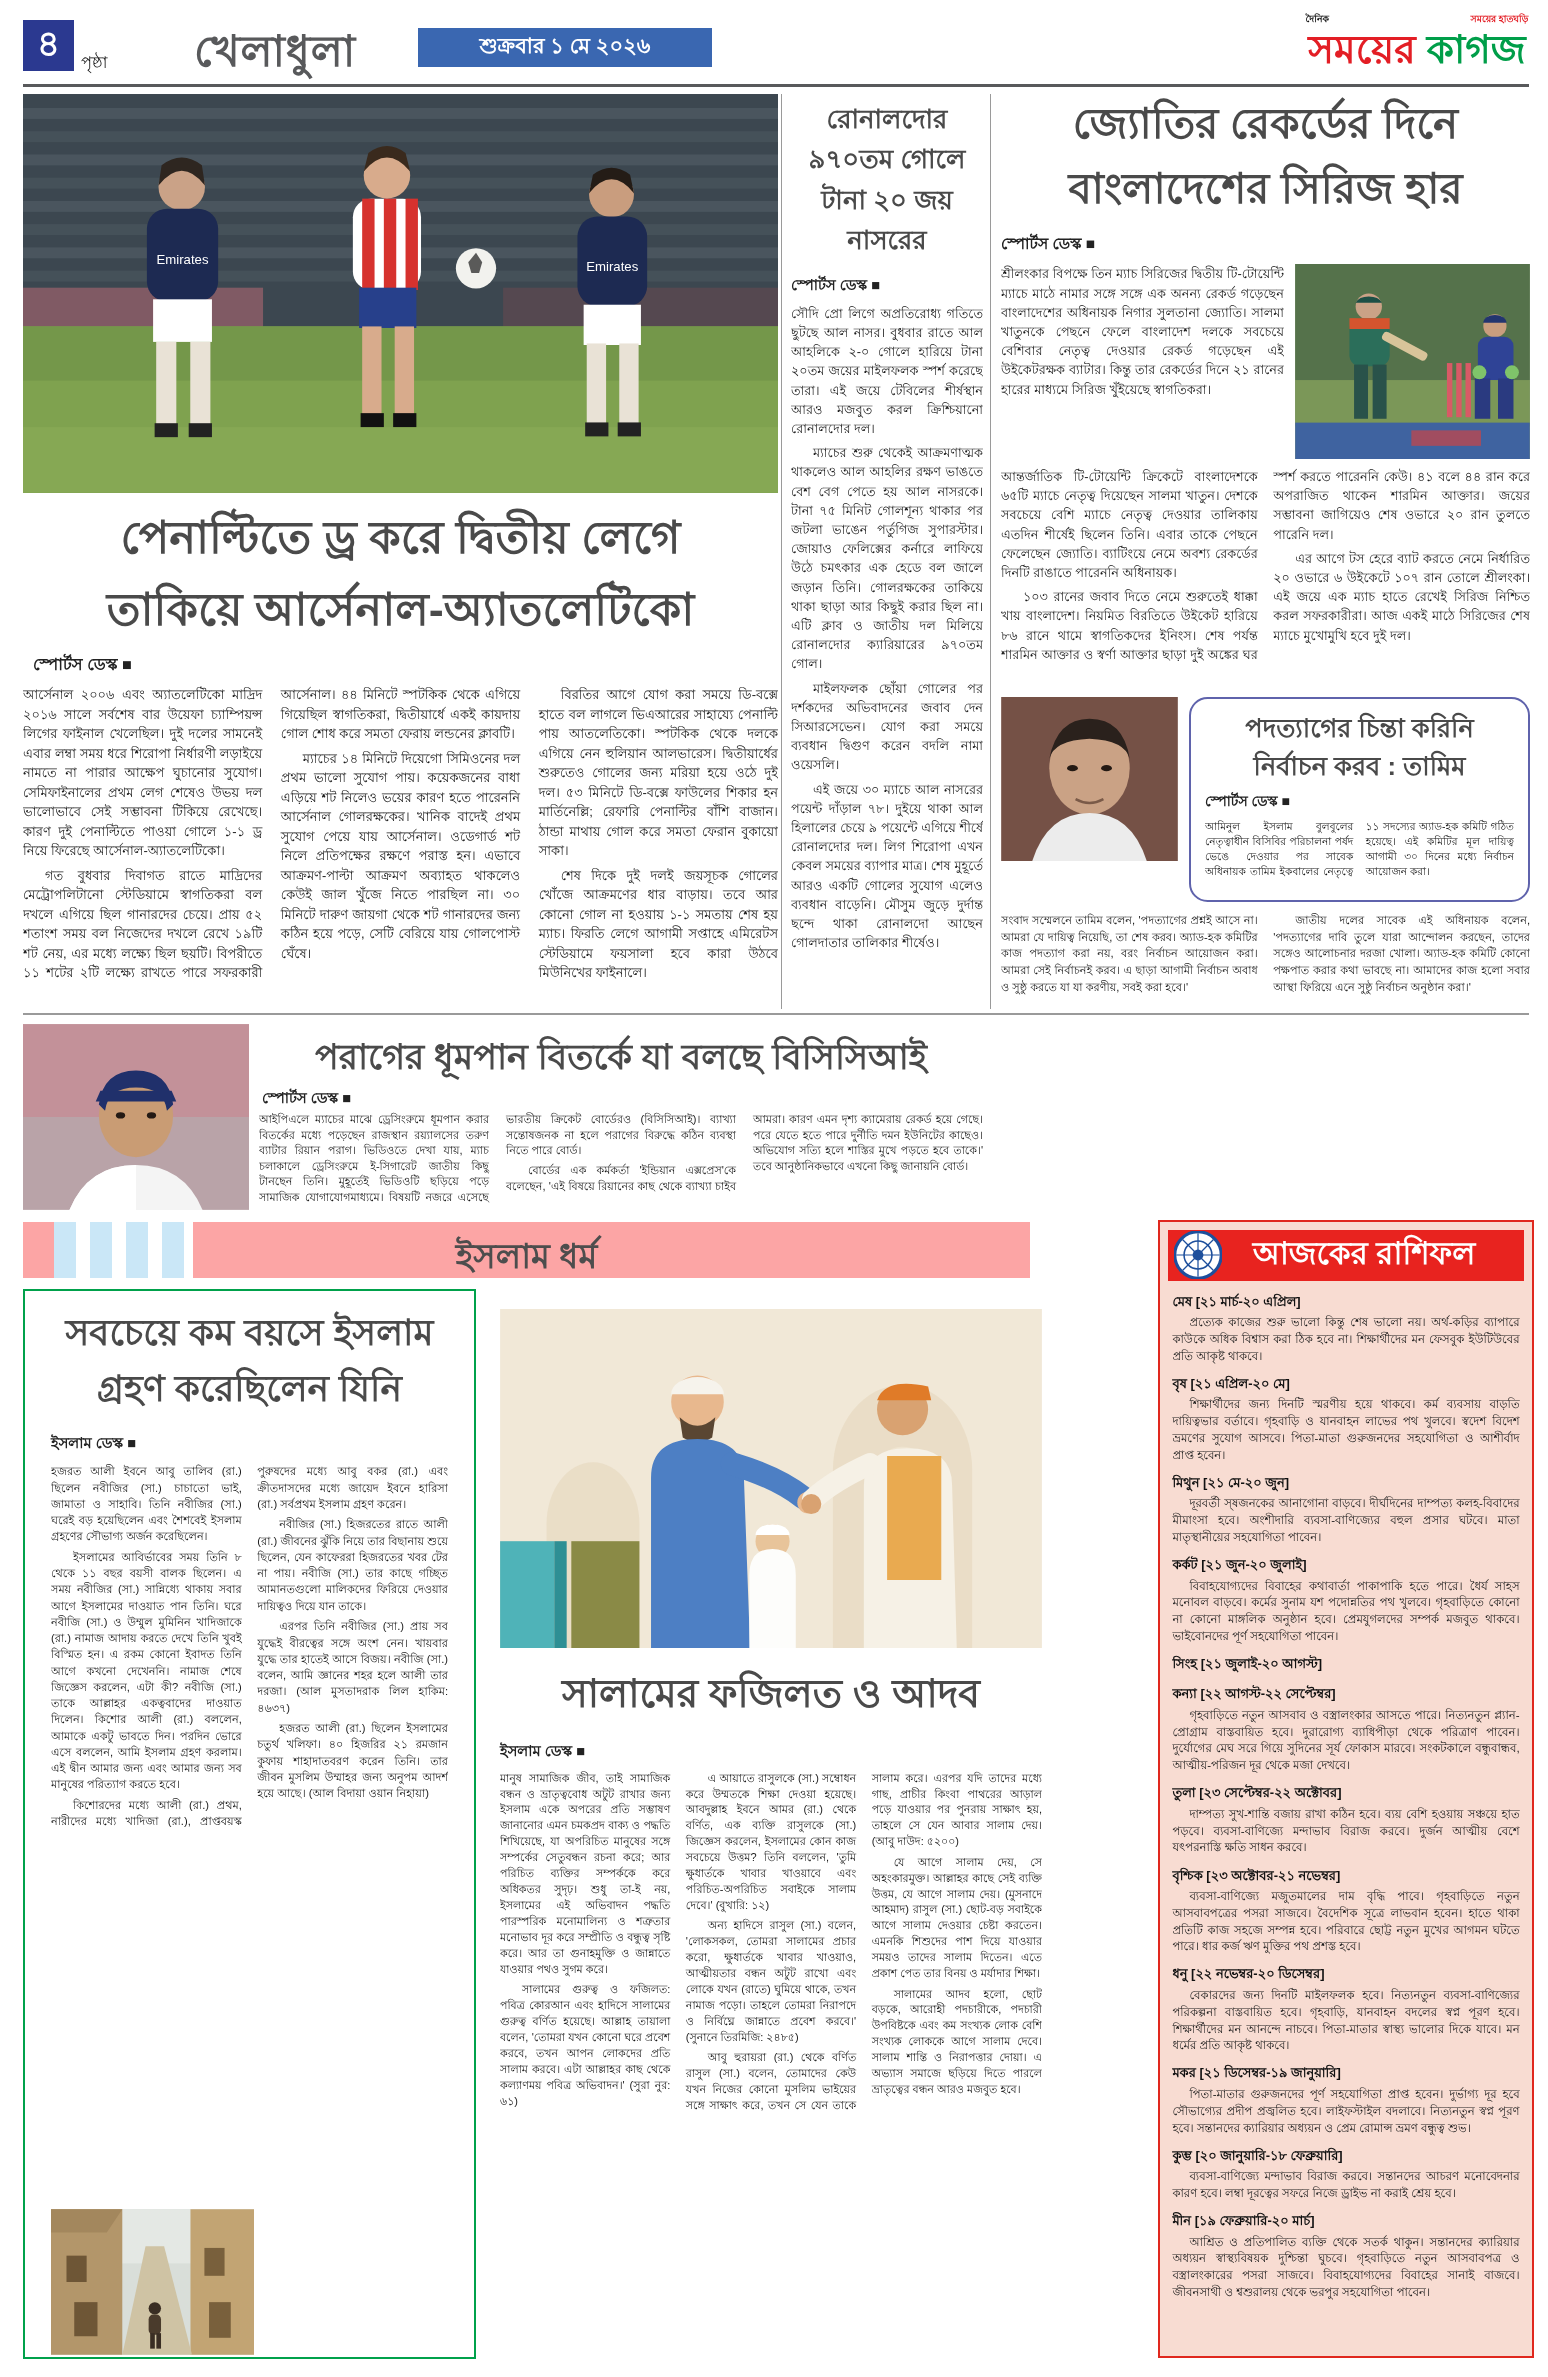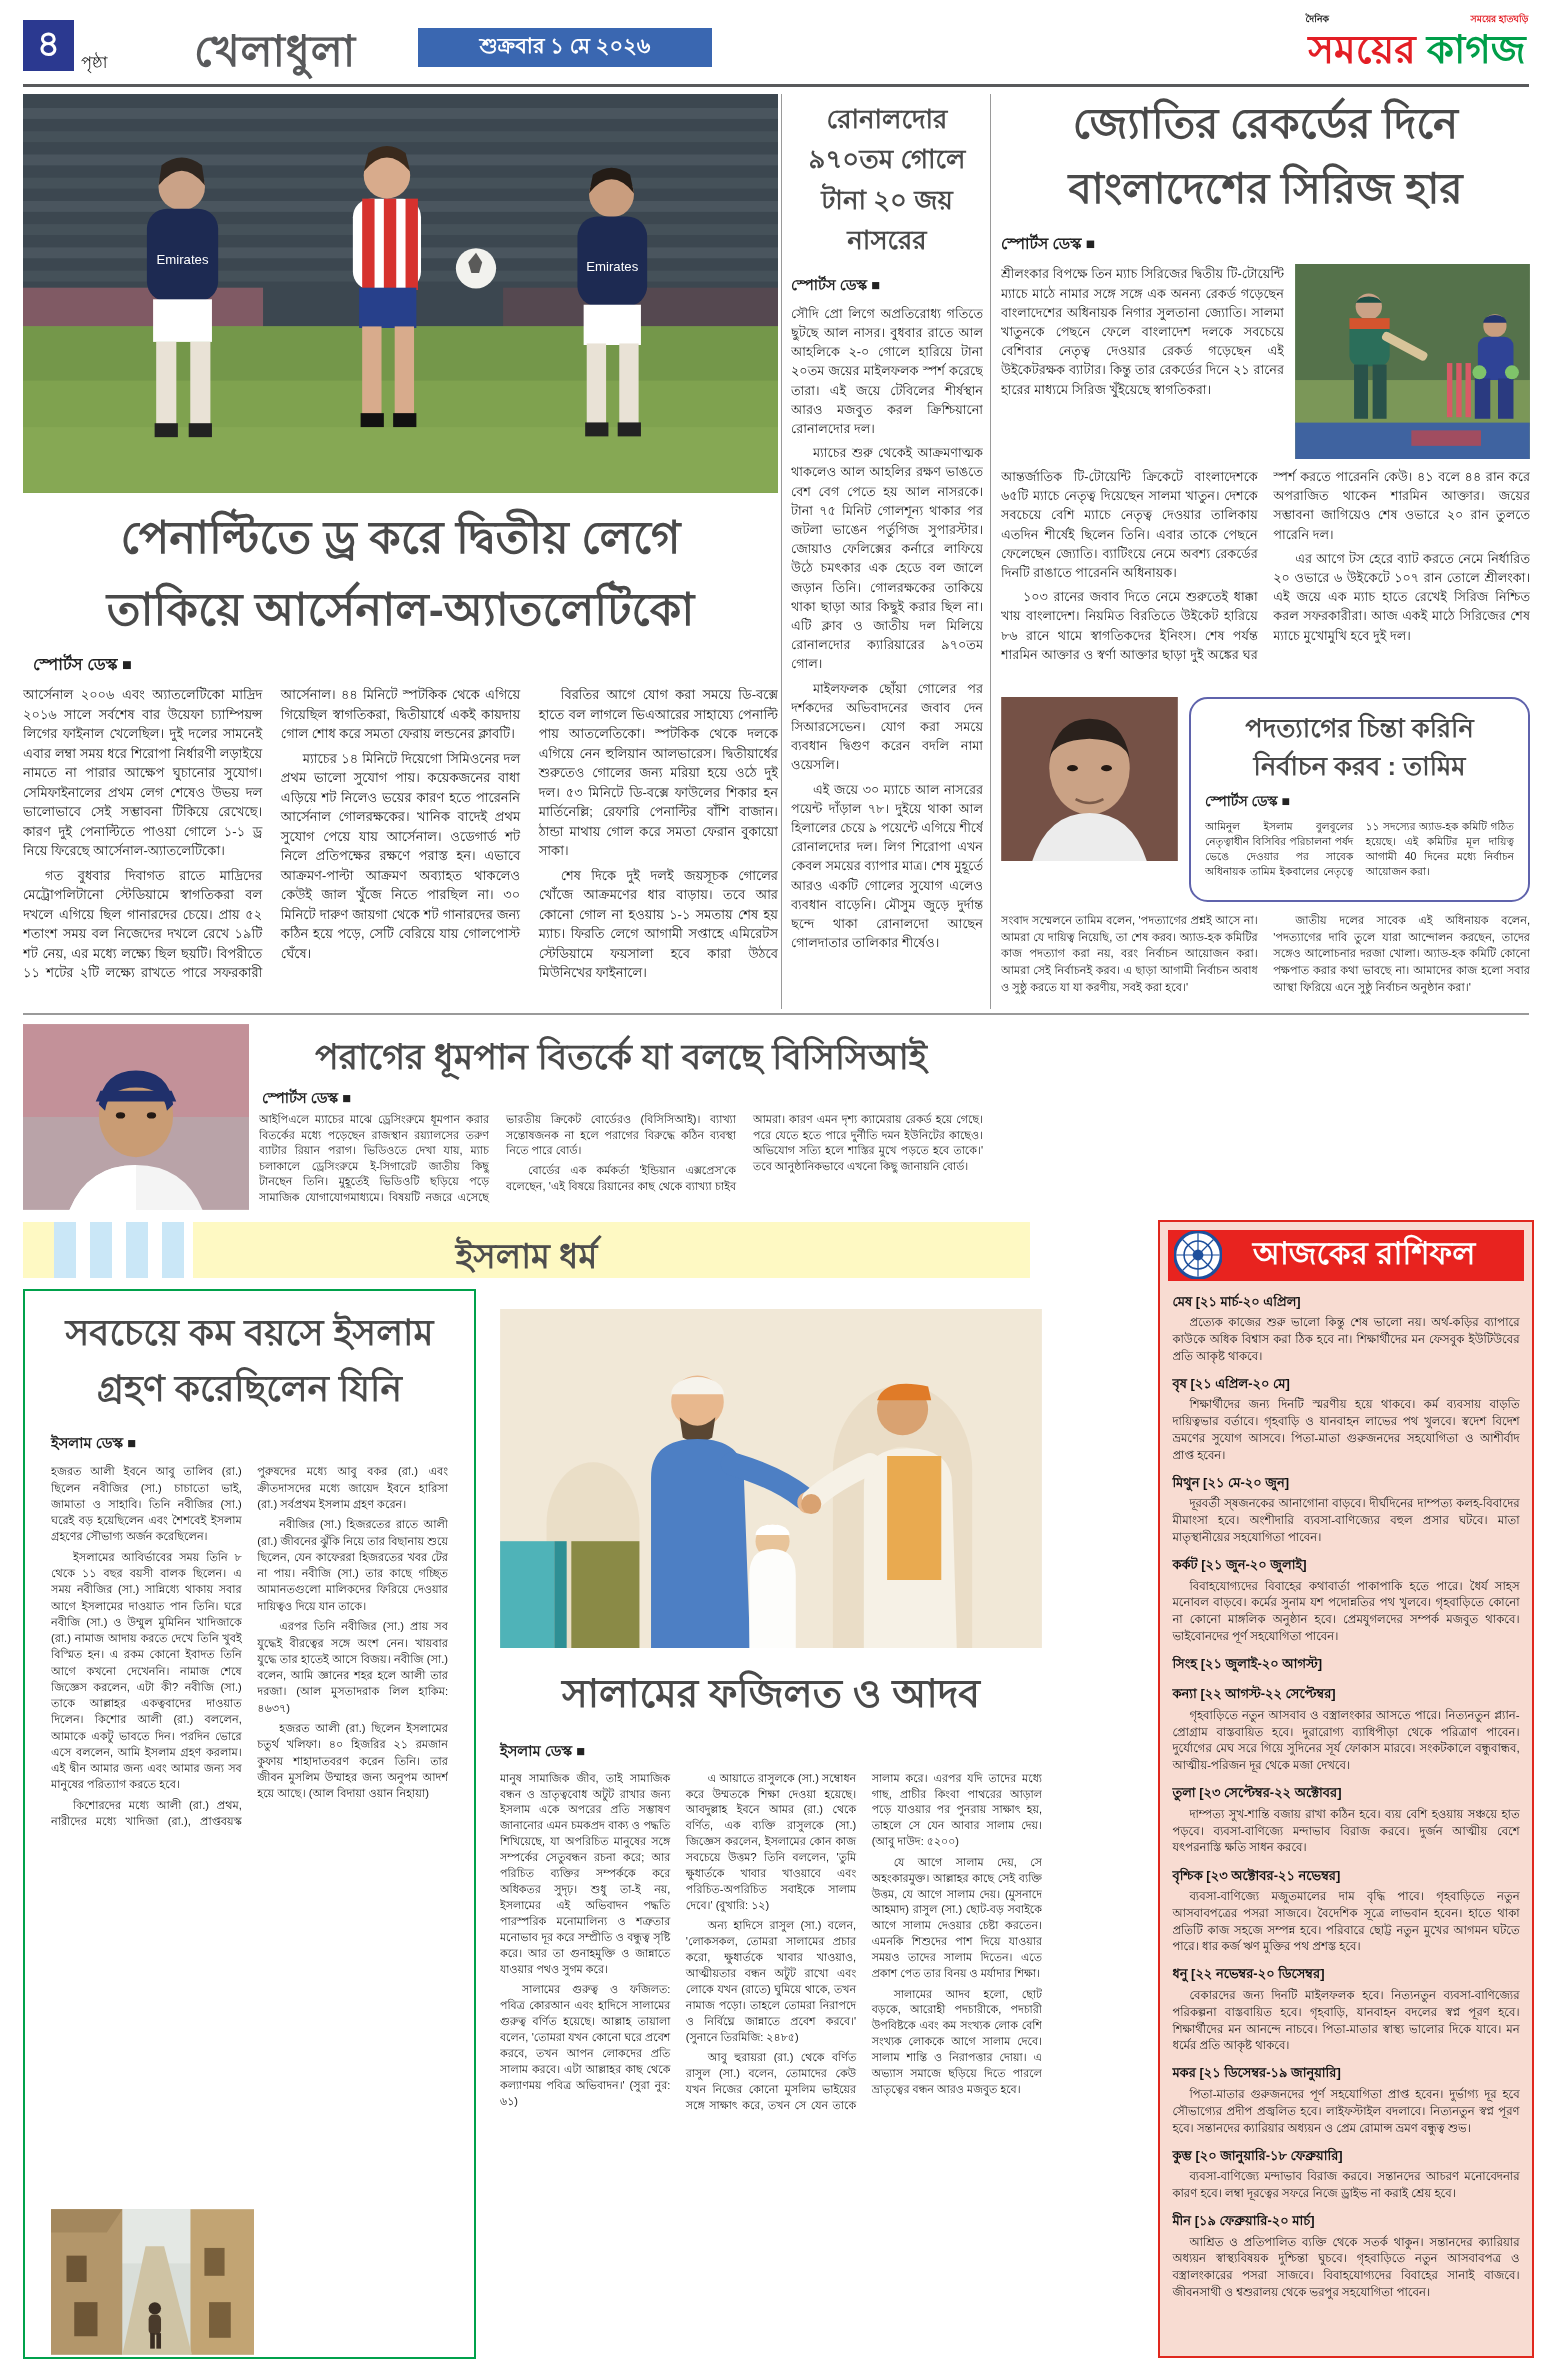--- a/index.html
+++ b/index.html
@@ -67,21 +67,21 @@
   .tm-body{margin-top:4.6px;height:74px;column-count:2;column-gap:12.4px;font-size:10.5px;line-height:1.45;overflow:hidden;}
   .tm-below{margin-top:9.3px;height:130px;column-count:2;column-gap:15.5px;font-size:11.2px;overflow:hidden;}
 
   
   .pg-photo{left:23px;top:1024px;width:226px;height:186px;}
   .pg-headline{left:259px;top:1030px;width:724px;font-size:35px;}
   .pg-byline{left:262px;top:1086px;font-size:14.7px;}
   .pg-body{left:259px;top:1112px;width:724px;height:98px;column-count:3;column-gap:17px;font-size:11px;line-height:1.42;}
 
   
-  .isl-bar{left:23px;top:1222px;width:1007px;height:56px;background:#fef9c3;}
+  .isl-bar{left:23px;top:1222px;width:1007px;height:56px;background:#fca5a5;}
   .isl-bar .stripes{position:absolute;left:31px;top:0;width:139px;height:100%;
       background:repeating-linear-gradient(90deg,#cae7f7 0 22px,#ffffff 22px 36px);}
   .isl-bar .t{position:absolute;left:0;right:0;top:7.7px;text-align:center;font-size:34px;font-weight:700;color:#4d4d4d;}
   .green-box{left:23px;top:1289px;width:453px;height:1070px;border:2.3px solid #00a14b;box-sizing:border-box;padding:14px 26px;}
   .gb-headline{font-size:36px;line-height:1.55;}
   .gb-byline{margin-top:14px;font-size:14.7px;}
   .gb-body{margin-top:7.7px;height:736px;column-count:2;column-gap:15.5px;font-size:11.2px;line-height:1.45;overflow:hidden;}
   .gb-bottom{display:flex;gap:11px;margin-top:9.3px;}
   .village{width:203px;height:146px;flex:none;}
   .gb-bottom .cont{font-size:11.2px;line-height:1.45;height:146px;overflow:hidden;}
@@ -278,21 +278,21 @@
           <ellipse cx="136" cy="92" rx="7" ry="4" fill="#241a14"></ellipse>
           <path d="M96 132 q18 10 36 0" stroke="#7a5a48" stroke-width="3" fill="none"></path>
           <path d="M40 212 q20 -62 74 -62 q54 0 74 62 z" fill="#ececec"></path>
         </g>
       </svg>
       <div class="tm-box">
         <div class="headline center pre tm-headline">পদত্যাগের চিন্তা করিনি
 নির্বাচন করব : তামিম</div>
         <div class="byline tm-byline">স্পোর্টস ডেস্ক ■</div>
         <div class="bodytxt just tm-body">
-            <p>আমিনুল ইসলাম বুলবুলের নেতৃত্বাধীন বিসিবির পরিচালনা পর্ষদ ভেঙে দেওয়ার পর সাবেক অধিনায়ক তামিম ইকবালের নেতৃত্বে ১১ সদস্যের অ্যাড-হক কমিটি গঠিত হয়েছে। এই কমিটির মূল দায়িত্ব আগামী 40 দিনের মধ্যে নির্বাচন আয়োজন করা।</p>
+            <p>আমিনুল ইসলাম বুলবুলের নেতৃত্বাধীন বিসিবির পরিচালনা পর্ষদ ভেঙে দেওয়ার পর সাবেক অধিনায়ক তামিম ইকবালের নেতৃত্বে ১১ সদস্যের অ্যাড-হক কমিটি গঠিত হয়েছে। এই কমিটির মূল দায়িত্ব আগামী ৩০ দিনের মধ্যে নির্বাচন আয়োজন করা।</p>
           </div>
       </div>
     </div>
     <div class="bodytxt just tm-below">
         <p>সংবাদ সম্মেলনে তামিম বলেন, 'পদত্যাগের প্রশ্নই আসে না। আমরা যে দায়িত্ব নিয়েছি, তা শেষ করব। অ্যাড-হক কমিটির কাজ পদত্যাগ করা নয়, বরং নির্বাচন আয়োজন করা। আমরা সেই নির্বাচনই করব। এ ছাড়া আগামী নির্বাচন অবাধ ও সুষ্ঠু করতে যা যা করণীয়, সবই করা হবে।'</p>
         <p>জাতীয় দলের সাবেক এই অধিনায়ক বলেন, 'পদত্যাগের দাবি তুলে যারা আন্দোলন করছেন, তাদের সঙ্গেও আলোচনার দরজা খোলা। অ্যাড-হক কমিটি কোনো পক্ষপাত করার কথা ভাবছে না। আমাদের কাজ হলো সবার আস্থা ফিরিয়ে এনে সুষ্ঠু নির্বাচন অনুষ্ঠান করা।'</p>
       </div>
   </div>
 
   <div class="abs hrule" style="left:23px;top:1013px;width:1506px;"></div>

